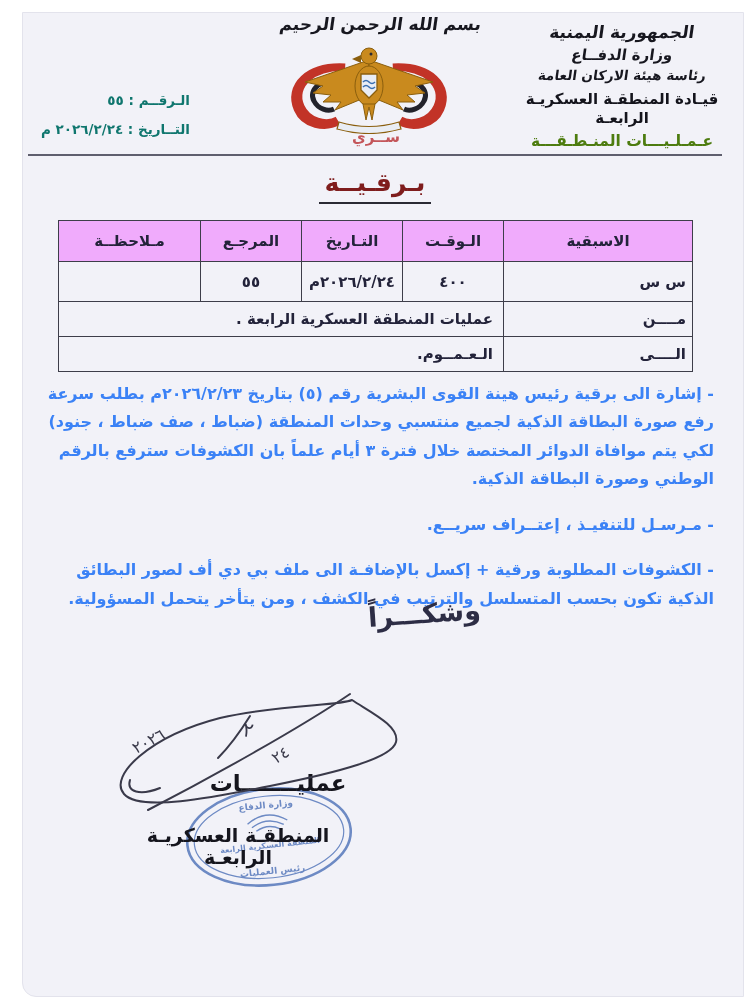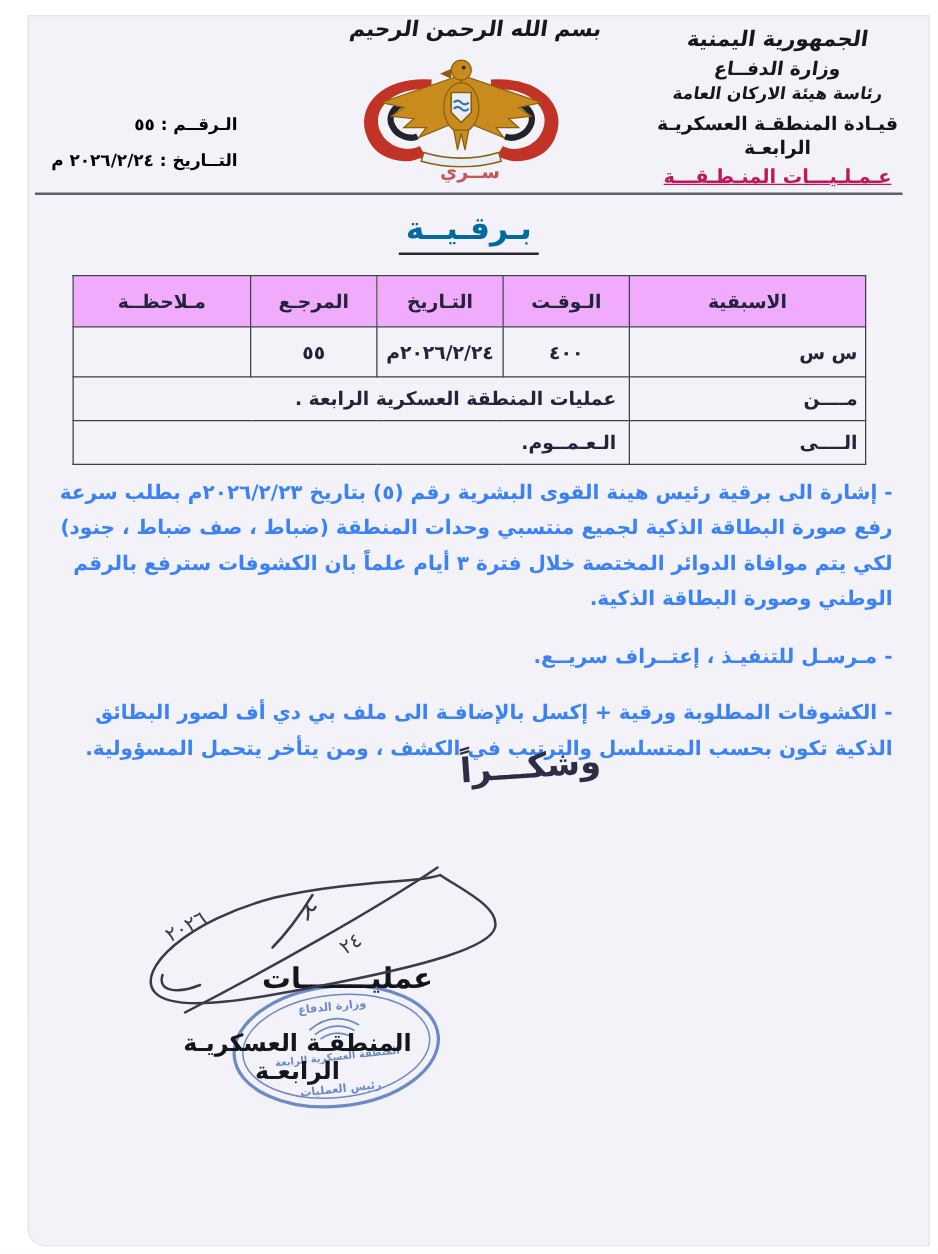--- a/index.html
+++ b/index.html
@@ -14,28 +14,28 @@
   .abs{position:absolute;}
   .callig{
     color:#17171f;font-weight:bold;transform:skewX(-8deg);
     letter-spacing:0px;
   }
   .hdr-right{width:240px;text-align:center;line-height:1.25;}
   .hdr-right .l1{font-size:17px;margin-bottom:3px;}
   .hdr-right .l2{font-size:15px;margin-bottom:2px;}
   .hdr-right .l3{font-size:13.5px;margin-bottom:6px;}
   .hdr-right .l4{font-size:15px;font-weight:bold;color:#14141c;margin-bottom:5px;}
-  .hdr-right .l5{font-size:15.5px;font-weight:bold;color:#be185d;letter-spacing:1px;text-decoration:underline;}
+  .hdr-right .l5{font-size:15.5px;font-weight:bold;color:#4d7c0f;letter-spacing:1px;}
   .hdr-left{width:150px;direction:rtl;text-align:right;font-weight:bold;
-    font-size:13.5px;color:#000000;line-height:2.15;white-space:nowrap;}
+    font-size:13.5px;color:#0f766e;line-height:2.15;white-space:nowrap;}
   .secret{color:#c4565a;font-weight:bold;font-size:15px;letter-spacing:3px;text-align:center;}
   .rule{background:#5f5f6e;height:2px;}
   .title-wrap{text-align:center;}
   .title-txt{
-    display:inline-block;font-size:25px;font-weight:bold;color:#0369a1;
+    display:inline-block;font-size:25px;font-weight:bold;color:#7f1d1d;
     border-bottom:2.5px solid #2a2a33;padding:0 6px 5px 6px;letter-spacing:1px;
   }
   table.msg{border-collapse:collapse;direction:rtl;table-layout:fixed;}
   table.msg th,table.msg td{
     border:1.6px solid #3e3e4a;font-weight:bold;color:#23233a;
     font-size:15px;padding:0 6px;overflow:hidden;white-space:nowrap;
   }
   table.msg thead th{background:#f0abfc;height:40px;text-align:center;}
   td.al-r{text-align:right;padding-right:14px;}
   td.al-c{text-align:center;}

